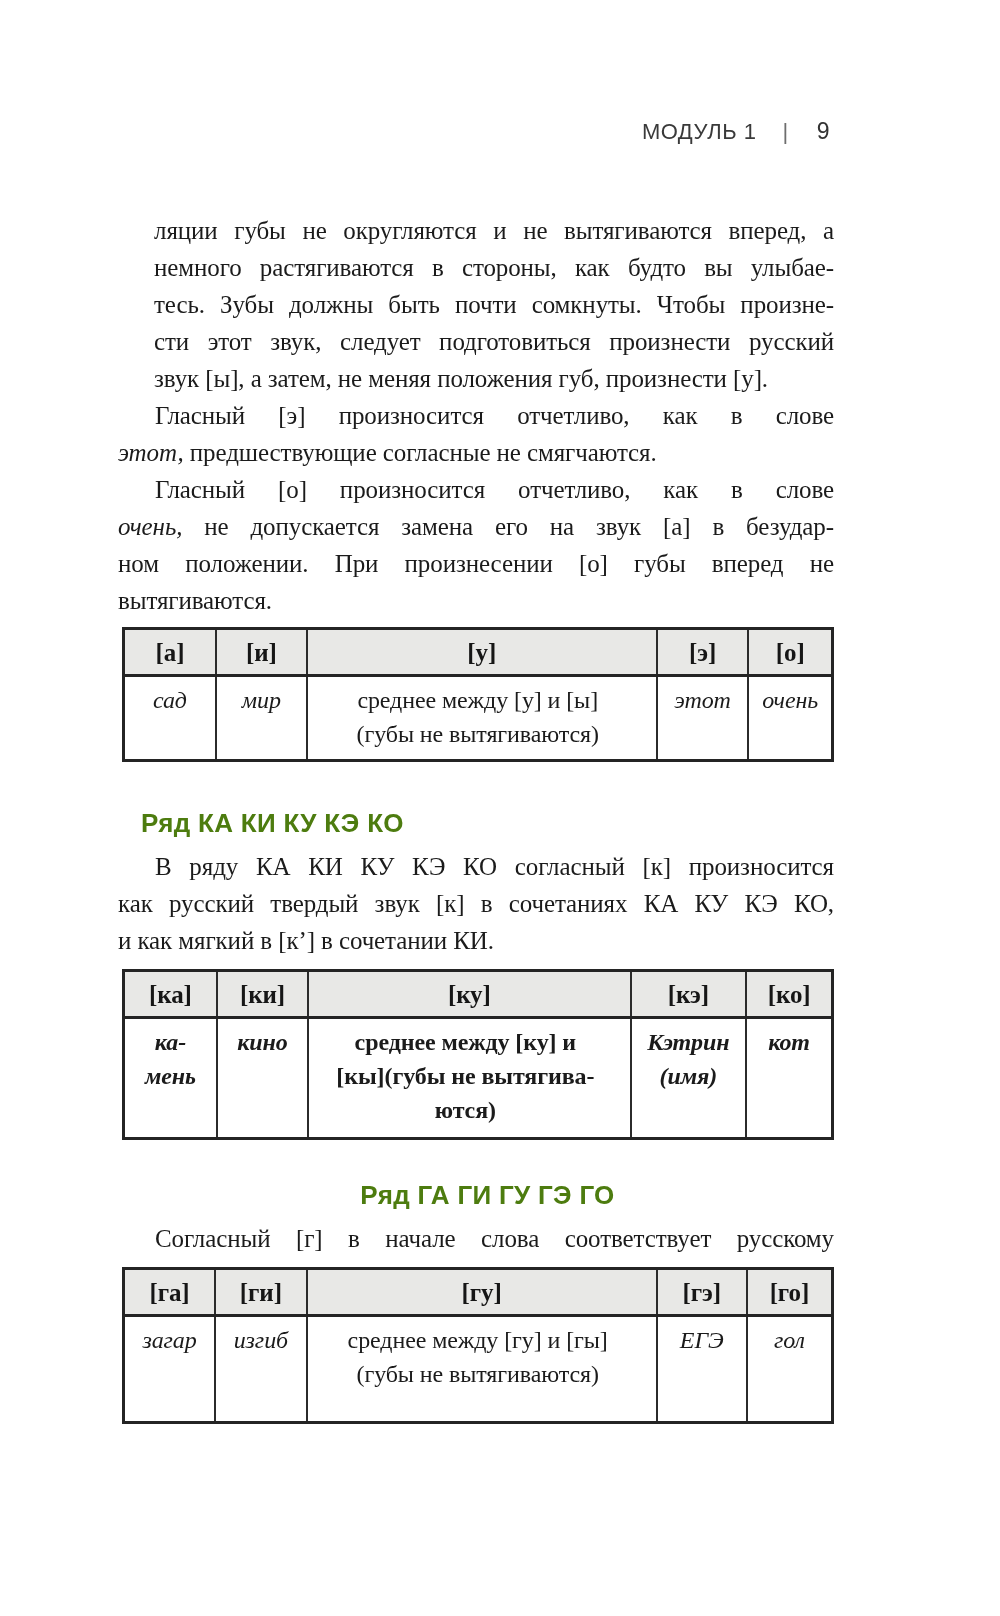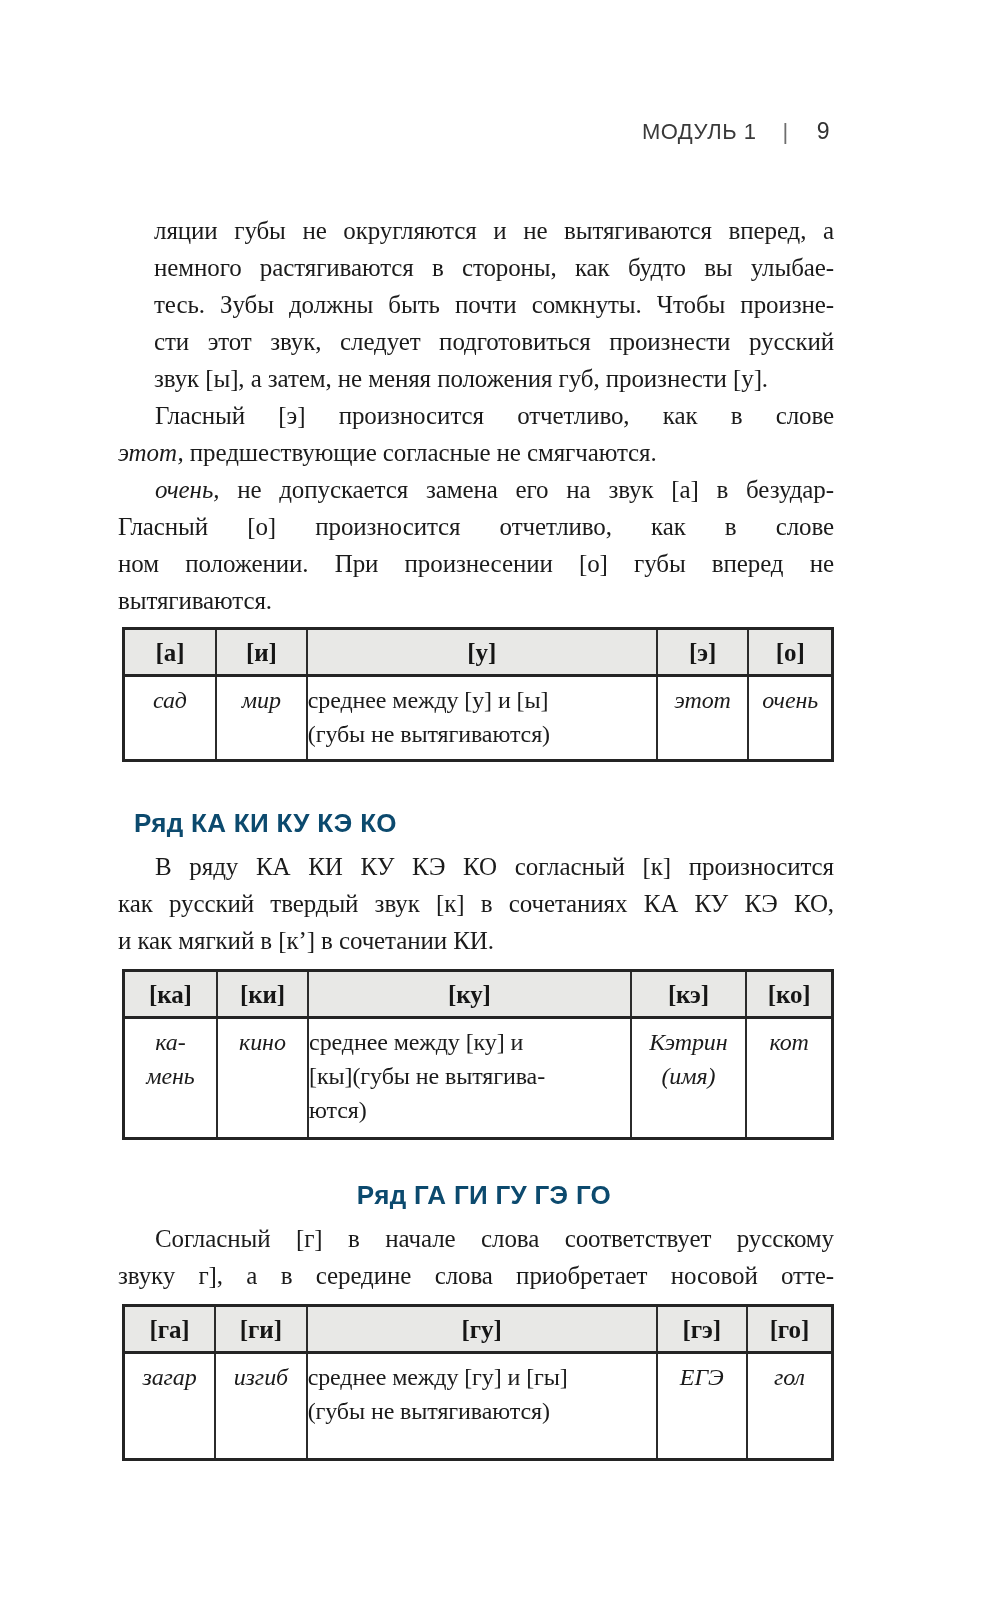--- a/index.html
+++ b/index.html
@@ -31,46 +31,46 @@
   .run-i { font-style:italic; }
   .run-n { font-style:normal; }
 
   #p1 { margin-top:212px;margin-left:36px; }
   #h-ka { margin-top:46px; }
   #h-ga { margin-top:40px;text-align:center; }
   #p4, #p5 { margin-top:4px; }
 
   h2.row-heading {
     font-family:"Liberation Sans", sans-serif;
-    font-size:26px; font-weight:700; color:#0c4a6e;
-    line-height:30px; margin:0 0 10px 16px; letter-spacing:0.3px;
+    font-size:26px; font-weight:700; color:#4d7c0f;
+    line-height:30px; margin:0 0 10px 23px; letter-spacing:0.3px;
   }
 
   
   table.ptable {
     border-collapse:collapse; table-layout:fixed;
     margin:8px 0 0 4px; border:3px solid #242424;
   }
   #table-ka { margin-top:10px; }
   #table-ga { margin-top:10px; }
   .ptable th {
     background:#e8e8e6; font-weight:700; font-size:25px;
     border:2px solid #2b2b2b; border-bottom:3px solid #242424;
     height:44px; text-align:center; vertical-align:middle; padding:0;
     font-family:"Liberation Serif", serif; color:#161616;
   }
   .ptable td {
     border:2px solid #2b2b2b; vertical-align:top; text-align:center;
     font-size:24px; line-height:34px; padding:6px 4px 8px;
     white-space:pre-line; background:#ffffff;
   }
-  .ptable td.desc { text-align:left; padding-left:0; padding-right:8px; }
+  .ptable td.desc { text-align:center; padding-left:0; padding-right:8px; }
   .ptable td.ital { font-style:italic; }
   #table-ga td { padding-bottom:30px; }
-  #table-ka td { padding-bottom:10px; }
+  #table-ka td { padding-bottom:10px;font-weight:bold; }
 </style>
 </head>
 <body>
 
 <div class="module-header">
   <span>МОДУЛЬ 1</span>
   <span class="sep">|</span>
   <span class="pagenum">9</span>
 </div>
 
@@ -83,22 +83,22 @@
       <div class="tline"><span class="run-n">сти этот звук, следует подготовиться произнести русский</span></div>
       <div class="tline last"><span class="run-n">звук [ы], а затем, не меняя положения губ, произнести [у].</span></div>
     </div>
 
   <div class="para indent" id="p2">
       <div class="tline"><span class="run-n">Гласный [э] произносится отчетливо, как в слове</span></div>
       <div class="tline last"><span class="run-i">этот,</span><span class="run-n"> предшествующие согласные не смягчаются.</span></div>
     </div>
 
   <div class="para indent" id="p3">
+      <div class="tline"><span class="run-n">Гласный [о] произносится отчетливо, как в слове</span></div>
       <div class="tline"><span class="run-i">очень,</span><span class="run-n"> не допускается замена его на звук [а] в безудар-</span></div>
-      <div class="tline"><span class="run-n">Гласный [о] произносится отчетливо, как в слове</span></div>
       <div class="tline"><span class="run-n">ном положении. При произнесении [о] губы вперед не</span></div>
       <div class="tline last"><span class="run-n">вытягиваются.</span></div>
     </div>
 
   <table class="ptable" id="table-a">
     <colgroup>
       <col style="width:95px">
         <col style="width:93px">
         <col style="width:360px">
         <col style="width:93px">
@@ -162,21 +162,20 @@
 (имя)</td>
         <td class="ital">кот</td>
       </tr>
     </tbody>
   </table>
 
   <h2 class="row-heading" id="h-ga">Ряд ГА ГИ ГУ ГЭ ГО</h2>
 
   <div class="para indent" id="p5">
       <div class="tline"><span class="run-n">Согласный [г] в начале слова соответствует русскому</span></div>
-      <div class="tline"><span class="run-n">звуку  г], а в середине слова приобретает носовой отте-</span></div>
     </div>
 
   <table class="ptable" id="table-ga">
     <colgroup>
       <col style="width:93px">
         <col style="width:93px">
         <col style="width:360px">
         <col style="width:92px">
         <col style="width:88px">
     </colgroup>

